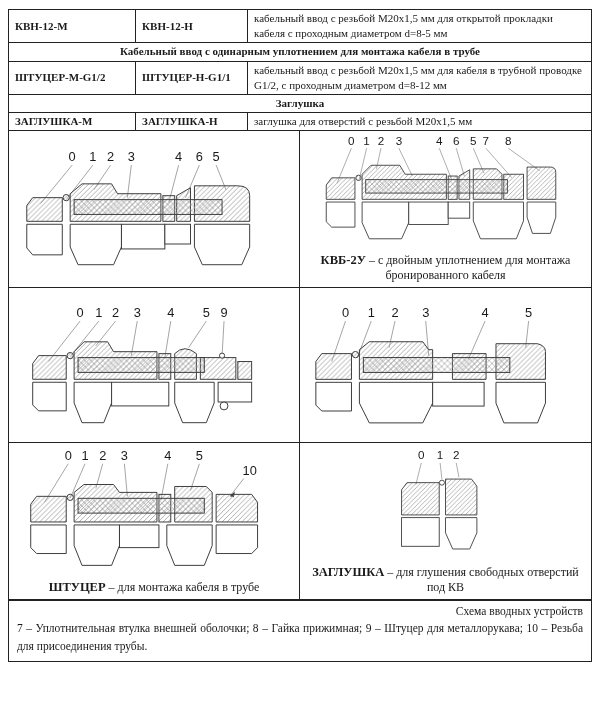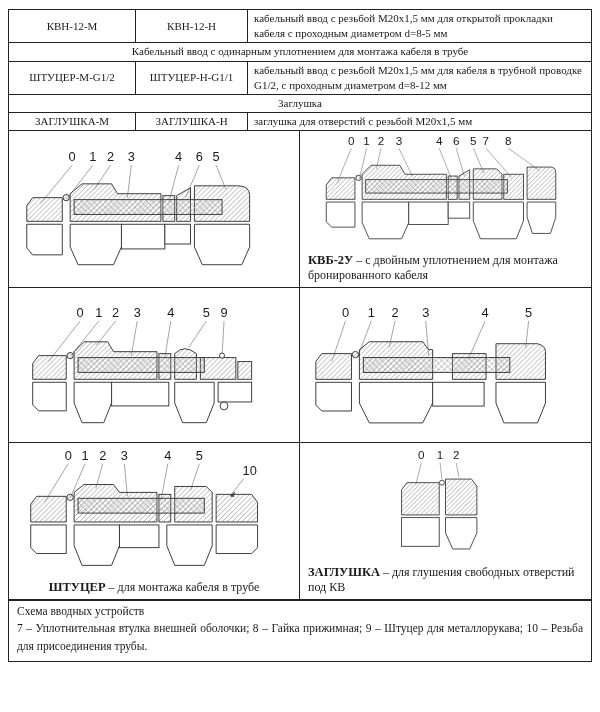--- a/index.html
+++ b/index.html
@@ -14,55 +14,55 @@
 
   
   table.spec { width:100%; border-collapse:collapse; table-layout:fixed; }
   table.spec td {
     border:1px solid #222;
     padding:1px 6px;
     font-size:11px;
     line-height:1.38;
     vertical-align:middle;
   }
-  td.model { font-weight:normal; font-size:11.5px;text-align:center; }
-  td.span-head { font-weight:normal; text-align:center; font-size:11.5px; padding:1px 4px; }
+  td.model { font-weight:bold; font-size:11.5px; }
+  td.span-head { font-weight:bold; text-align:center; font-size:11.5px; padding:1px 4px; }
   col.c1 { width:21.8%; } col.c2 { width:19.2%; } col.c3 { width:59%; }
 
   
   .diagrid {
     display:grid;
     grid-template-columns:1fr 1fr;
     grid-template-rows:157px 155px 157px;
     border:1px solid #222;
     border-top:none;
   }
   .dcell {
     border:1px solid #222; border-top:none; border-left:none;
     position:relative;
     display:flex; flex-direction:column; align-items:center;
     padding:2px 2px 3px 2px;
     overflow:hidden;
   }
   .dcell:nth-child(2n) { border-right:none; }
   .dcell svg.draw { width:100%; flex:1 1 auto; display:block; }
   .cap {
-    font-size:12px; line-height:1.25;
+    font-size:12px; text-align:center; line-height:1.25;
     padding:0 6px 1px 6px;
     margin-top:10px;
   }
   .cap b { font-size:12.5px; }
 
   
   .legend {
     border:1px solid #222; border-top:none;
     padding:2px 8px 6px 8px;
     font-size:11.5px; line-height:1.5;
   }
-  .legend-title { text-align:left; }
+  .legend-title { text-align:right; }
   .legend-p1 { text-align:justify; text-align-last:justify; }
   .legend-p2 { text-align:justify; }
 
   
   .draw text { font-family:"Liberation Sans", sans-serif; font-size:13px; fill:#1a1a1a; text-anchor:middle; }
   .draw .pt { stroke:#3c3c3c; stroke-width:1; }
   .draw .ld { stroke:#9a9a9a; stroke-width:0.9; fill:none; }
 </style>
 </head>
 <body>

